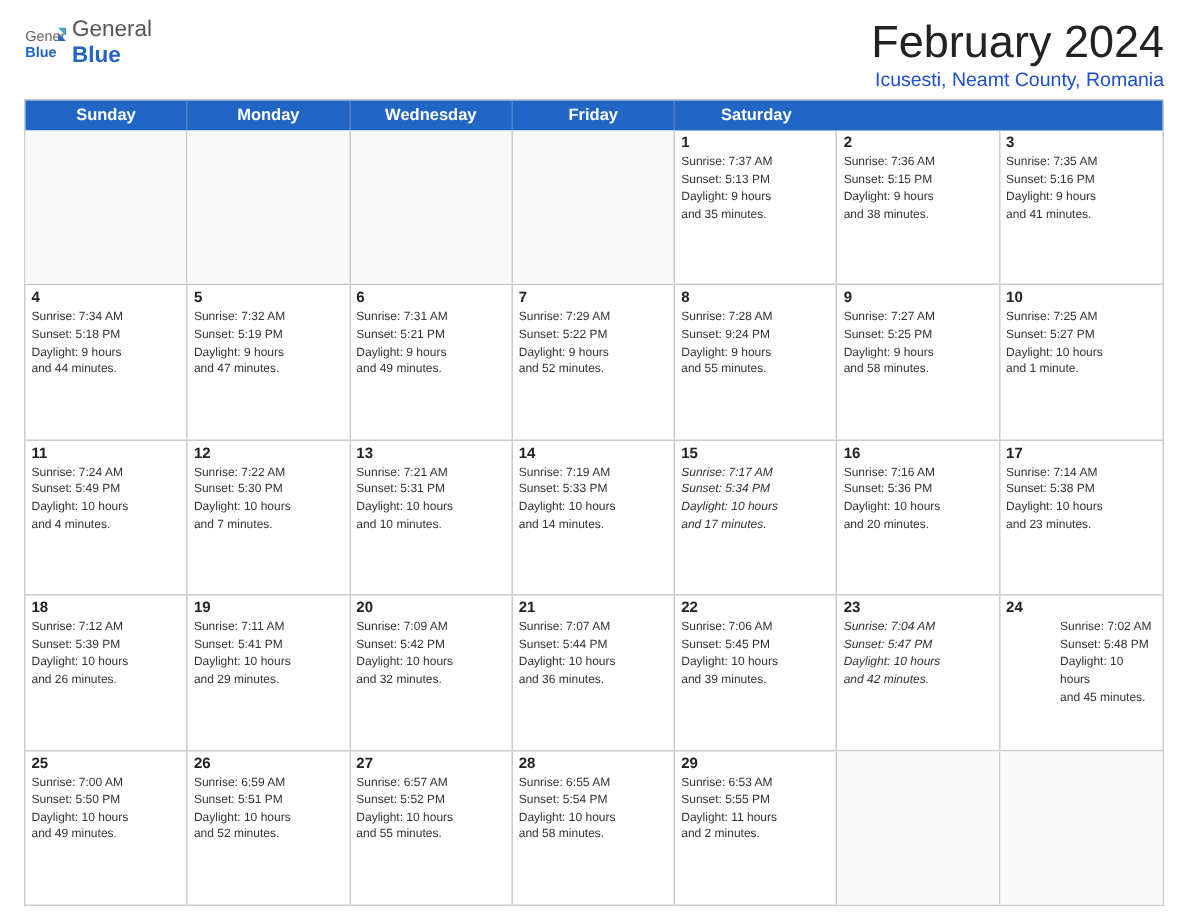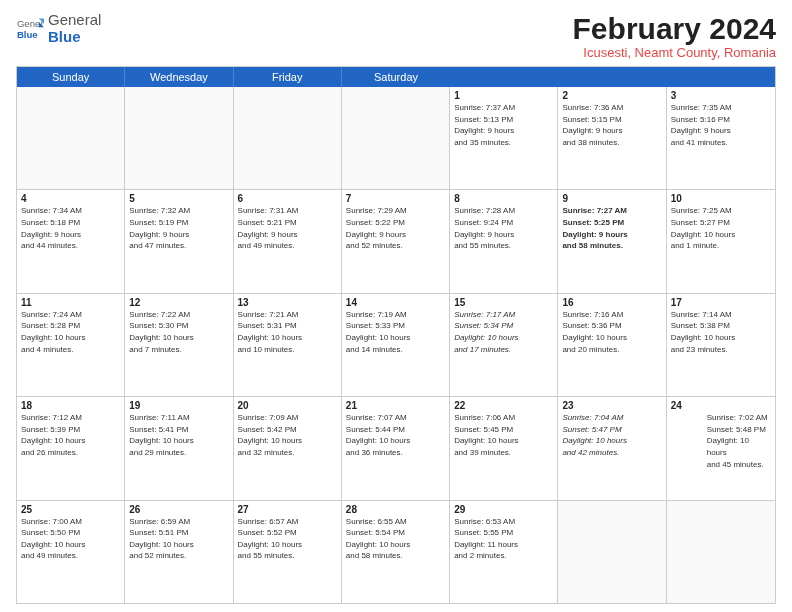--- a/index.html
+++ b/index.html
@@ -36,43 +36,43 @@
     .logo-blue { color: #2166c4; font-weight: bold; }
     .logo-icon {
       width: 28px;
       height: 28px;
     }
     .title-block {
       text-align: right;
     }
     .main-title {
       font-size: 30px;
-      font-weight: bold;
+      font-weight: normal;
       color: #222;
       line-height: 1.1;
     }
     .subtitle {
       font-size: 13px;
-      color: #ef4444;
+      color: #1d4ed8;
     }
     .calendar {
       flex: 1;
       display: flex;
       flex-direction: column;
       border: 1px solid #ccc;
     }
     .cal-header-row {
       display: grid;
       grid-template-columns: repeat(7, 1fr);
       background: #2166c4;
     }
     .cal-header-cell {
       color: #fff;
       font-size: 11px;
-      font-weight: normal;
+      font-weight: bold;
       text-align: center;
       padding: 4px 2px;
       border-right: 1px solid #4a84d0;
     }
     .cal-header-cell:last-child { border-right: none; }
     .cal-body {
       flex: 1;
       display: flex;
       flex-direction: column;
     }
@@ -125,20 +125,21 @@
     </div>
     <div class="title-block">
       <div class="main-title">February 2024</div>
       <div class="subtitle">Icusesti, Neamt County, Romania</div>
     </div>
   </div>
 
   <div class="calendar">
     <div class="cal-header-row">
     <div class="cal-header-cell">Sunday</div>
+        <div class="cal-header-cell">Monday</div>
         <div class="cal-header-cell">Wednesday</div>
         <div class="cal-header-cell">Friday</div>
         <div class="cal-header-cell">Saturday</div>
       </div>
     <div class="cal-body">
     <div class="cal-week">
           <div class="cal-cell empty"></div>
           <div class="cal-cell empty"></div>
           <div class="cal-cell empty"></div>
           <div class="cal-cell empty"></div>
@@ -195,38 +196,38 @@
           </div>
           <div class="cal-cell">
             <span class="day-num">8</span>
             <div class="day-info" style="white-space: pre-line;">Sunrise: 7:28 AM
 Sunset: 9:24 PM
 Daylight: 9 hours
 and 55 minutes.</div>
           </div>
           <div class="cal-cell">
             <span class="day-num">9</span>
-            <div class="day-info" style="white-space: pre-line; font-weight: bold;">Sunrise: 7:27 AM
+            <div class="day-info" style="white-space: pre-line;">Sunrise: 7:27 AM
 Sunset: 5:25 PM
 Daylight: 9 hours
 and 58 minutes.</div>
           </div>
           <div class="cal-cell">
             <span class="day-num">10</span>
             <div class="day-info" style="white-space: pre-line;">Sunrise: 7:25 AM
 Sunset: 5:27 PM
 Daylight: 10 hours
 and 1 minute.</div>
           </div>
         </div>
         <div class="cal-week">
           <div class="cal-cell">
             <span class="day-num">11</span>
             <div class="day-info" style="white-space: pre-line;">Sunrise: 7:24 AM
-Sunset: 5:28 PM
+Sunset: 5:49 PM
 Daylight: 10 hours
 and 4 minutes.</div>
           </div>
           <div class="cal-cell">
             <span class="day-num">12</span>
             <div class="day-info" style="white-space: pre-line;">Sunrise: 7:22 AM
 Sunset: 5:30 PM
 Daylight: 10 hours
 and 7 minutes.</div>
           </div>

